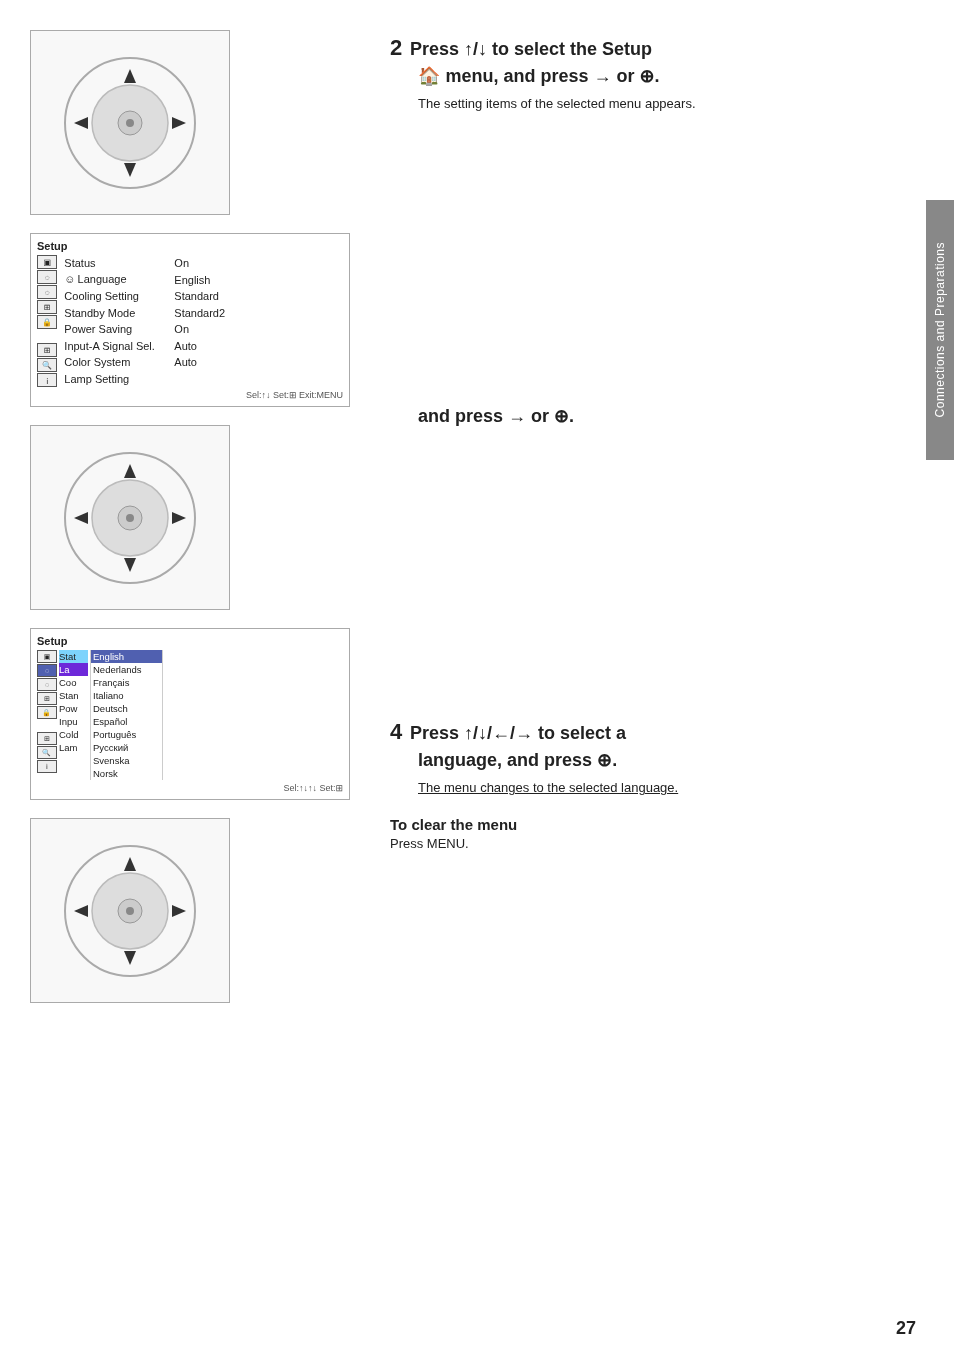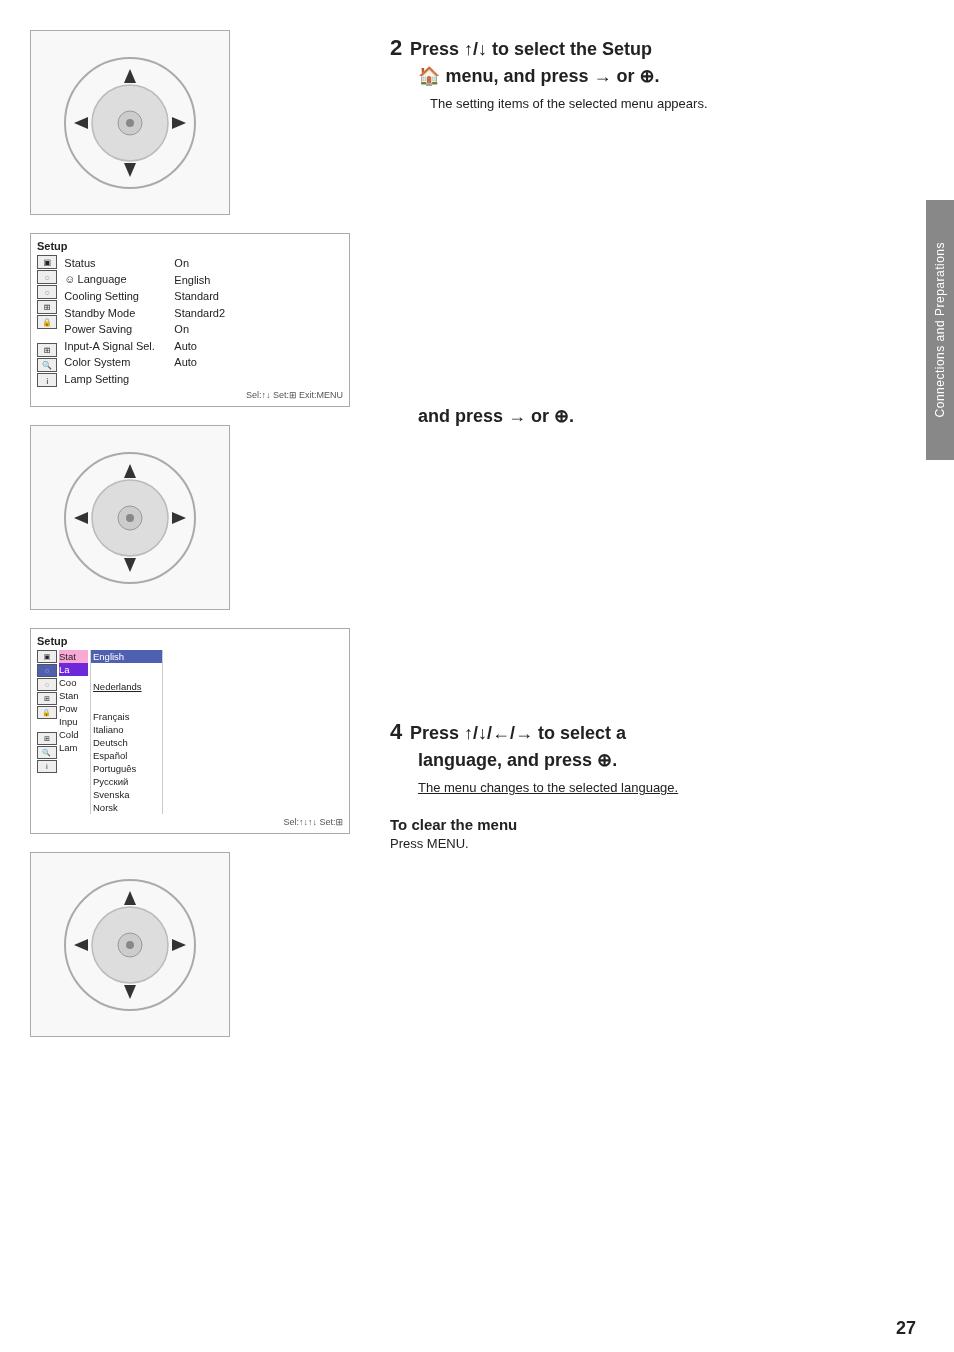--- a/index.html
+++ b/index.html
@@ -271,33 +271,33 @@
         <div style="height:13px; border:1px solid #555; font-size:7px; display:flex;align-items:center;justify-content:center; background:#eee;">◌</div>
         <div style="height:13px; border:1px solid #555; font-size:7px; display:flex;align-items:center;justify-content:center; background:#eee;">⊞</div>
         <div style="height:13px; border:1px solid #555; font-size:7px; display:flex;align-items:center;justify-content:center; background:#eee;">🔒</div>
         <div style="height:11px;"></div>
         <div style="height:13px; border:1px solid #555; font-size:7px; display:flex;align-items:center;justify-content:center; background:#eee;">⊞</div>
         <div style="height:13px; border:1px solid #555; font-size:7px; display:flex;align-items:center;justify-content:center; background:#eee;">🔍</div>
         <div style="height:13px; border:1px solid #555; font-size:7px; display:flex;align-items:center;justify-content:center; background:#eee;">ℹ</div>
       </div>
 
       <div style="width:32px; flex-shrink:0; font-size:9.5px; border-right:1px solid #ccc; padding-right:2px;">
-        <div style="padding:1px 0; background:#f9a8d4;">Stat</div>
+        <div style="padding:1px 0; background:#7dd3fc;">Stat</div>
         <div style="padding:1px 0; background:#6d28d9; color:#fff;">La</div>
         <div style="padding:1px 0;">Coo</div>
         <div style="padding:1px 0;">Stan</div>
         <div style="padding:1px 0;">Pow</div>
         <div style="padding:1px 0;">Inpu</div>
         <div style="padding:1px 0;">Cold</div>
         <div style="padding:1px 0;">Lam</div>
       </div>
 
       <div style="width:72px; flex-shrink:0; font-size:9.5px; border-right:1px solid #ccc;">
         <div style="background:#5060b0; color:#fff; padding:1px 2px;">English</div>
-        <div style="padding:18px 2px;text-decoration:underline;">Nederlands</div>
+        <div style="padding:1px 2px;">Nederlands</div>
         <div style="padding:1px 2px;">Français</div>
         <div style="padding:1px 2px;">Italiano</div>
         <div style="padding:1px 2px;">Deutsch</div>
         <div style="padding:1px 2px;">Español</div>
         <div style="padding:1px 2px;">Português</div>
         <div style="padding:1px 2px;">Русский</div>
         <div style="padding:1px 2px;">Svenska</div>
         <div style="padding:1px 2px;">Norsk</div>
       </div>
 
@@ -323,21 +323,21 @@
 <div class="right-col">
 
   <div class="step-section" style="margin-top:5px;">
     <div>
       <span class="step-num">2</span>&nbsp;
       <span class="step-text">Press ↑/↓ to select the Setup</span>
     </div>
     <div style="margin-left:28px; margin-top:2px;">
       <span class="step-text">🏠 menu, and press → or ⊕.</span>
     </div>
-    <div class="step-sub" style="margin-left:40px;">The setting items of the selected menu appears.</div>
+    <div class="step-sub" style="margin-left:28px;">The setting items of the selected menu appears.</div>
   </div>
 
   <div class="step-section" style="margin-top:290px;">
     <div style="margin-left:28px; margin-top:2px;">
       <span class="step-text">and press → or ⊕.</span>
     </div>
   </div>
 
   <div class="step-section" style="margin-top:290px;">
     <div>

